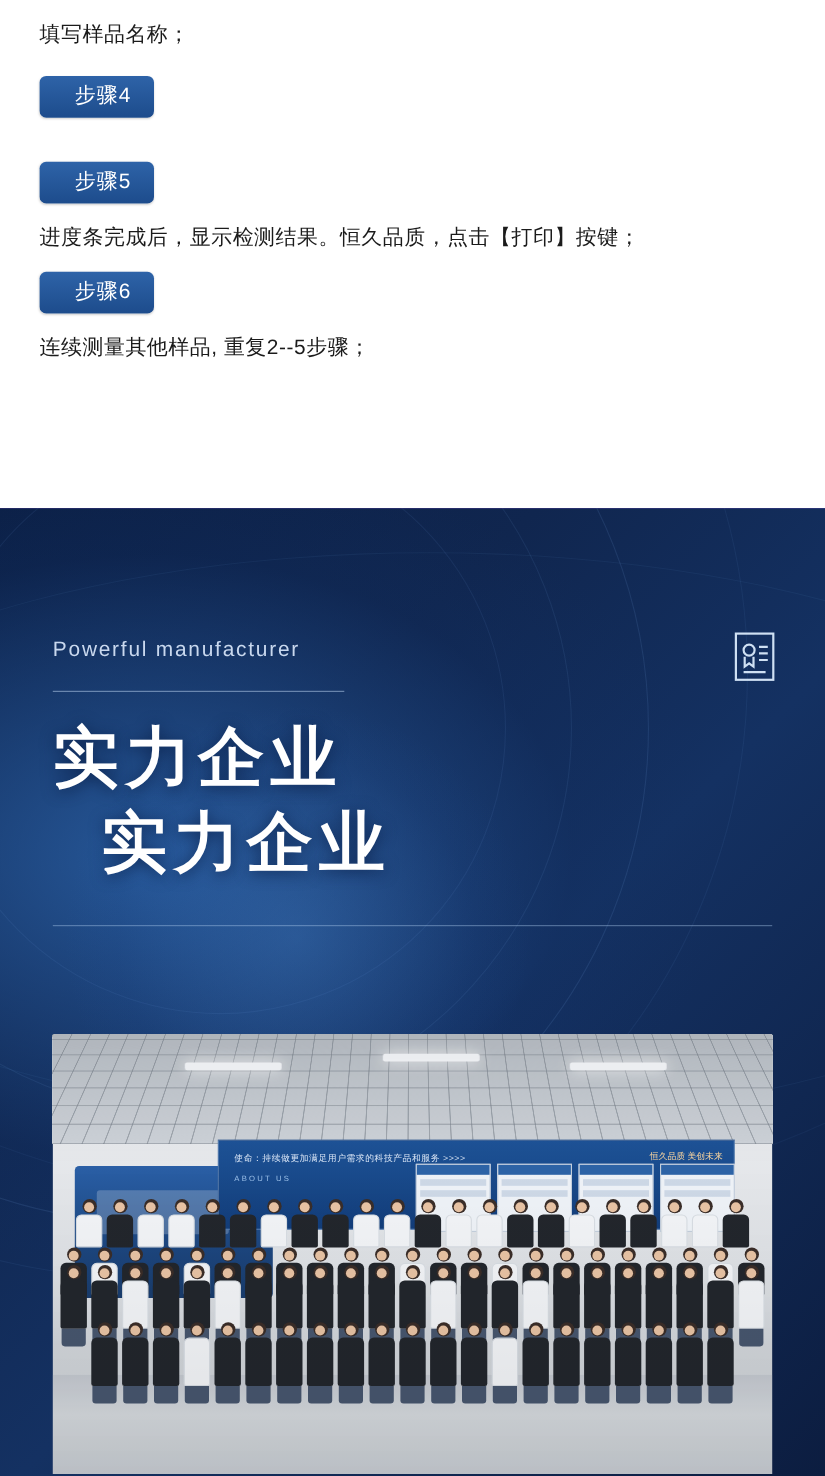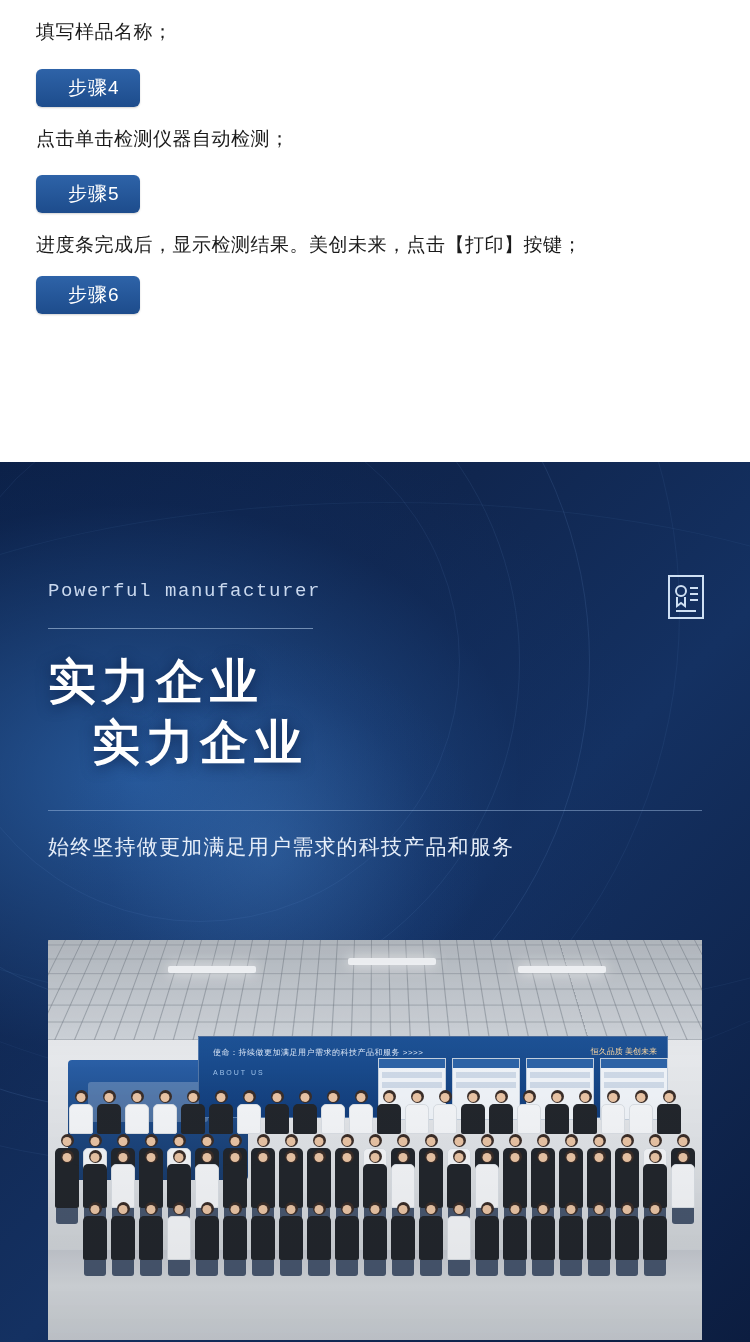--- a/index.html
+++ b/index.html
@@ -77,35 +77,35 @@
     border-radius: 50%;
   }
 
   .banner-inner {
     position: relative;
     padding: 0 48px;
     z-index: 3;
   }
   .eyebrow {
     margin-top: 118px;
-    font-family: Liberation Mono, monospace;
+    font-family: Liberation Sans, sans-serif;
     font-size: 19px;
     color: #c9d8ee;
     letter-spacing: 1.6px;
   }
   .rule {
     margin-top: 26px;
     width: 265px;
     height: 1px;
     background: rgba(190,214,240,0.55);
   }
   .headline {
     margin-top: 22px;
     color: #ffffff;
-    font-size: 48px;
+    font-size: 60px;
     font-weight: bold;
     letter-spacing: 6px;
     line-height: 1.28;
     text-shadow: 0 2px 14px rgba(10,30,70,0.8);
   }
   .headline .l2 { display: block; padding-left: 44px; }
 
   .strength-en {
     position: absolute;
     right: 48px;
@@ -245,30 +245,30 @@
 
 <div class="page">
 
   <section class="steps-section">
 
     <div class="step-text first">填写样品名称；</div>
 
     <div class="spacer-20"></div>
     <div class="step-badge">步骤4</div>
     <div class="spacer-16"></div>
-    <div class="step-text">点击单击检测仪器自动检测；</div>
 
     <div class="spacer-20"></div>
     <div class="step-badge">步骤5</div>
     <div class="spacer-16"></div>
-    <div class="step-text">进度条完成后，显示检测结果。美创未来，点击【打印】按键；</div>
+    <div class="step-text">进度条完成后，显示检测结果。恒久品质，点击【打印】按键；</div>
 
     <div class="spacer-14"></div>
     <div class="step-badge">步骤6</div>
     <div class="spacer-16"></div>
+    <div class="step-text">连续测量其他样品, 重复2--5步骤；</div>
 
   </section>
 
   <section class="banner">
 
     <div class="arc a1"></div>
     <div class="arc a2"></div>
     <div class="arc a3"></div>
     <div class="arc a4"></div>
     <div class="arc a5"></div>
@@ -286,21 +286,20 @@
     </svg>
 
     <div class="banner-inner">
       <div class="eyebrow">Powerful manufacturer</div>
       <div class="rule"></div>
       <div class="headline">
         <span>实力企业</span>
         <span class="l2">实力企业</span>
       </div>
       <div class="rule2"></div>
-      <div class="subline">始终坚持做更加满足用户需求的科技产品和服务</div>
     </div>
 
     <div class="strength-en">
       <div>Strength</div>
       <div>Enterprise</div>
     </div>
 
     <div class="photo-wrap">
       <div class="photo">
 

